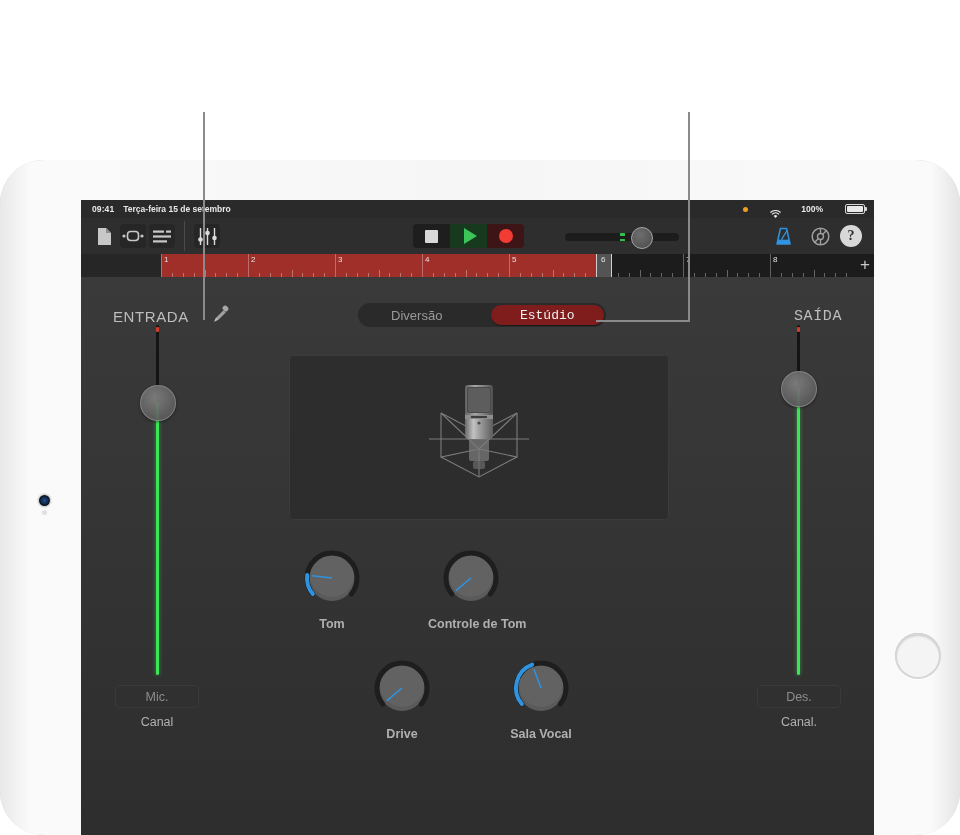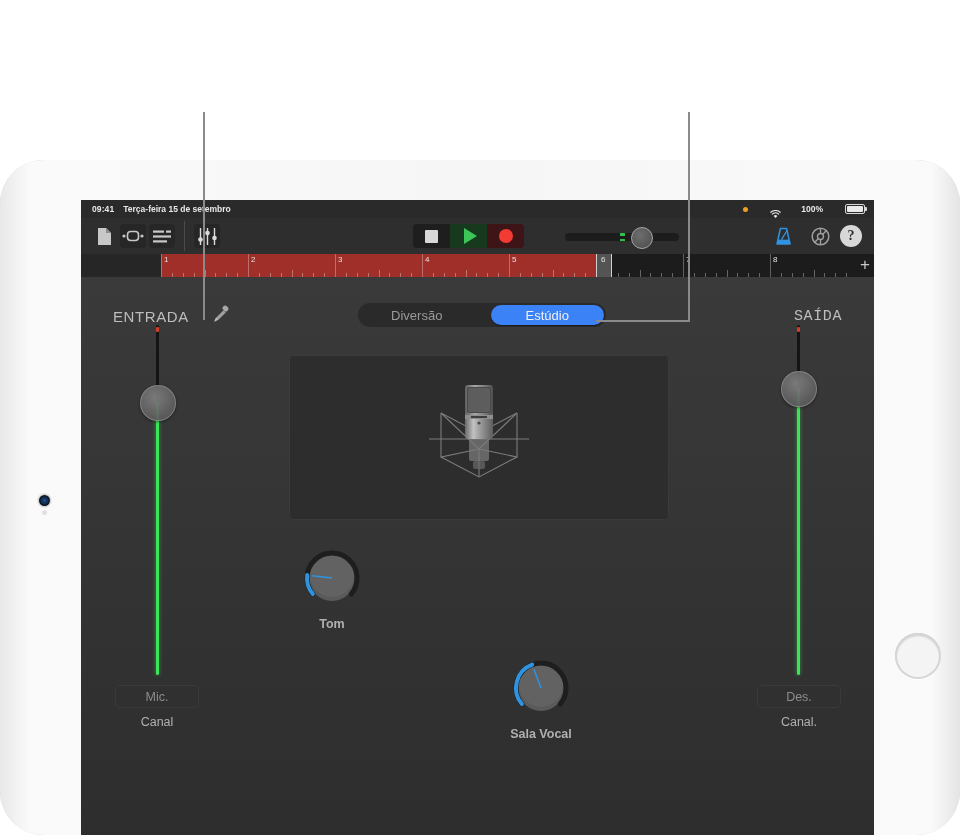--- a/index.html
+++ b/index.html
@@ -97,22 +97,22 @@
 
   #label-entrada{position:absolute;left:32px;top:31px;color:#bdbdbd;font-size:15px;letter-spacing:.6px;text-align:center;}
   #mic-input-icon{position:absolute;left:130px;top:28px;}
   #label-saida{position:absolute;right:32px;top:31px;color:#bdbdbd;font-size:15px;letter-spacing:.6px;font-family:Liberation Mono, monospace;}
 
   
   #tabs{position:absolute;left:277px;top:26px;width:248px;height:24px;background:#2a2a2a;
         border-radius:12px;display:flex;padding:2px;box-sizing:border-box;gap:17px;}
   .tab{flex:1;display:flex;align-items:center;justify-content:center;border-radius:10px;
         font-size:13px;color:#9a9a9a;}
-  .tab.active{background:#3b82f6;color:#f0f0f0;
-        box-shadow:0 1px 1px rgba(0,0,0,0.35);}
+  .tab.active{background:#7f1d1d;color:#f0f0f0;
+        box-shadow:0 1px 1px rgba(0,0,0,0.35);font-family:Liberation Mono, monospace;}
 
   
   .fader{position:absolute;width:34px;}
   #fader-in{left:59px;top:48px;height:350px;}
   #fader-out{left:700px;top:48px;height:350px;}
   .fader-track{position:absolute;left:16px;top:0;width:3px;height:100%;background:#141414;
         border-radius:2px;}
   .fader-fill{position:absolute;left:16px;width:3px;background:#3ce558;border-radius:2px;
         box-shadow:0 0 4px rgba(60,229,88,.55);}
   .fader-clip{position:absolute;left:16px;top:2px;width:3px;height:5px;background:#d13c2e;border-radius:1px;}
@@ -419,20 +419,38 @@
       <div class="knob-wrap" id="knob-tom">
         <div class="knob"><svg width="62" height="62" viewBox="0 0 62 62">
               <circle cx="31" cy="31" r="23" fill="#5a5a5a"></circle>
               <circle cx="31" cy="28" r="22" fill="rgba(255,255,255,0.05)"></circle>
               <path d="M 11.848888922025548 47.06969024216348 A 25 25 0 1 1 50.15111107797445 47.06969024216348" stroke="#1e1e1e" stroke-width="5" fill="none" stroke-linecap="round"></path>
               <path d="M 11.848888922025548 47.06969024216348 A 25 25 0 0 1 6.175862297336575 28.03990079233747" stroke="#2f93e0" stroke-width="4" fill="none" stroke-linecap="round"></path>
               <line x1="31" y1="31" x2="11.14068983786926" y2="28.631920633869974" stroke="#2f93e0" stroke-width="1.5"></line>
             </svg></div>
         <div class="knob-label">Tom</div>
       </div>
+      <div class="knob-wrap" id="knob-controle">
+        <div class="knob"><svg width="62" height="62" viewBox="0 0 62 62">
+              <circle cx="31" cy="31" r="23" fill="#5a5a5a"></circle>
+              <circle cx="31" cy="28" r="22" fill="rgba(255,255,255,0.05)"></circle>
+              <path d="M 11.848888922025548 47.06969024216348 A 25 25 0 1 1 50.15111107797445 47.06969024216348" stroke="#1e1e1e" stroke-width="5" fill="none" stroke-linecap="round"></path>
+              <line x1="31" y1="31" x2="15.67911113762044" y2="43.85575219373079" stroke="#2f93e0" stroke-width="1.5"></line>
+            </svg></div>
+        <div class="knob-label">Controle de Tom</div>
+      </div>
+      <div class="knob-wrap" id="knob-drive">
+        <div class="knob"><svg width="62" height="62" viewBox="0 0 62 62">
+              <circle cx="31" cy="31" r="23" fill="#5a5a5a"></circle>
+              <circle cx="31" cy="28" r="22" fill="rgba(255,255,255,0.05)"></circle>
+              <path d="M 11.848888922025548 47.06969024216348 A 25 25 0 1 1 50.15111107797445 47.06969024216348" stroke="#1e1e1e" stroke-width="5" fill="none" stroke-linecap="round"></path>
+              <line x1="31" y1="31" x2="15.67911113762044" y2="43.85575219373079" stroke="#2f93e0" stroke-width="1.5"></line>
+            </svg></div>
+        <div class="knob-label">Drive</div>
+      </div>
       <div class="knob-wrap" id="knob-sala">
         <div class="knob"><svg width="62" height="62" viewBox="0 0 62 62">
               <circle cx="31" cy="31" r="23" fill="#5a5a5a"></circle>
               <circle cx="31" cy="28" r="22" fill="rgba(255,255,255,0.05)"></circle>
               <path d="M 11.848888922025548 47.06969024216348 A 25 25 0 1 1 50.15111107797445 47.06969024216348" stroke="#1e1e1e" stroke-width="5" fill="none" stroke-linecap="round"></path>
               <path d="M 11.848888922025548 47.06969024216348 A 25 25 0 0 1 22.122325939796582 7.629358090099636" stroke="#2f93e0" stroke-width="4" fill="none" stroke-linecap="round"></path>
               <line x1="31" y1="31" x2="23.897860751837264" y2="12.303486472079708" stroke="#2f93e0" stroke-width="1.5"></line>
             </svg></div>
         <div class="knob-label">Sala Vocal</div>
       </div>

